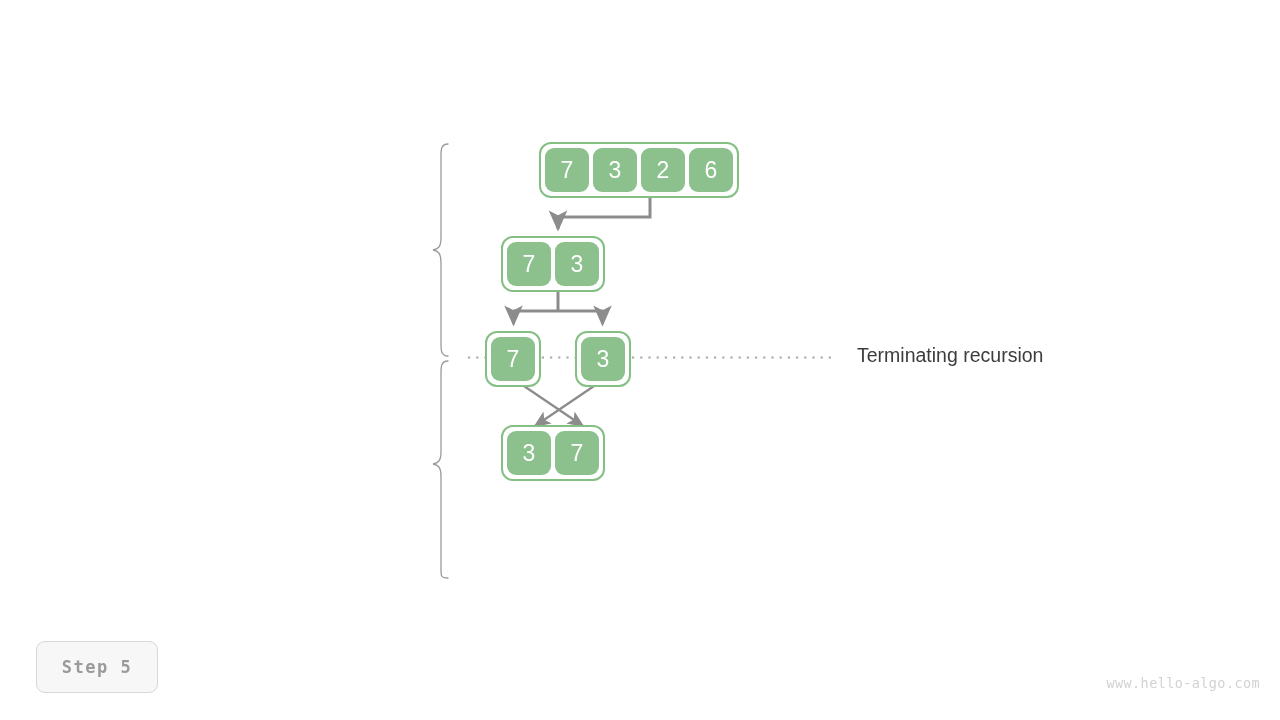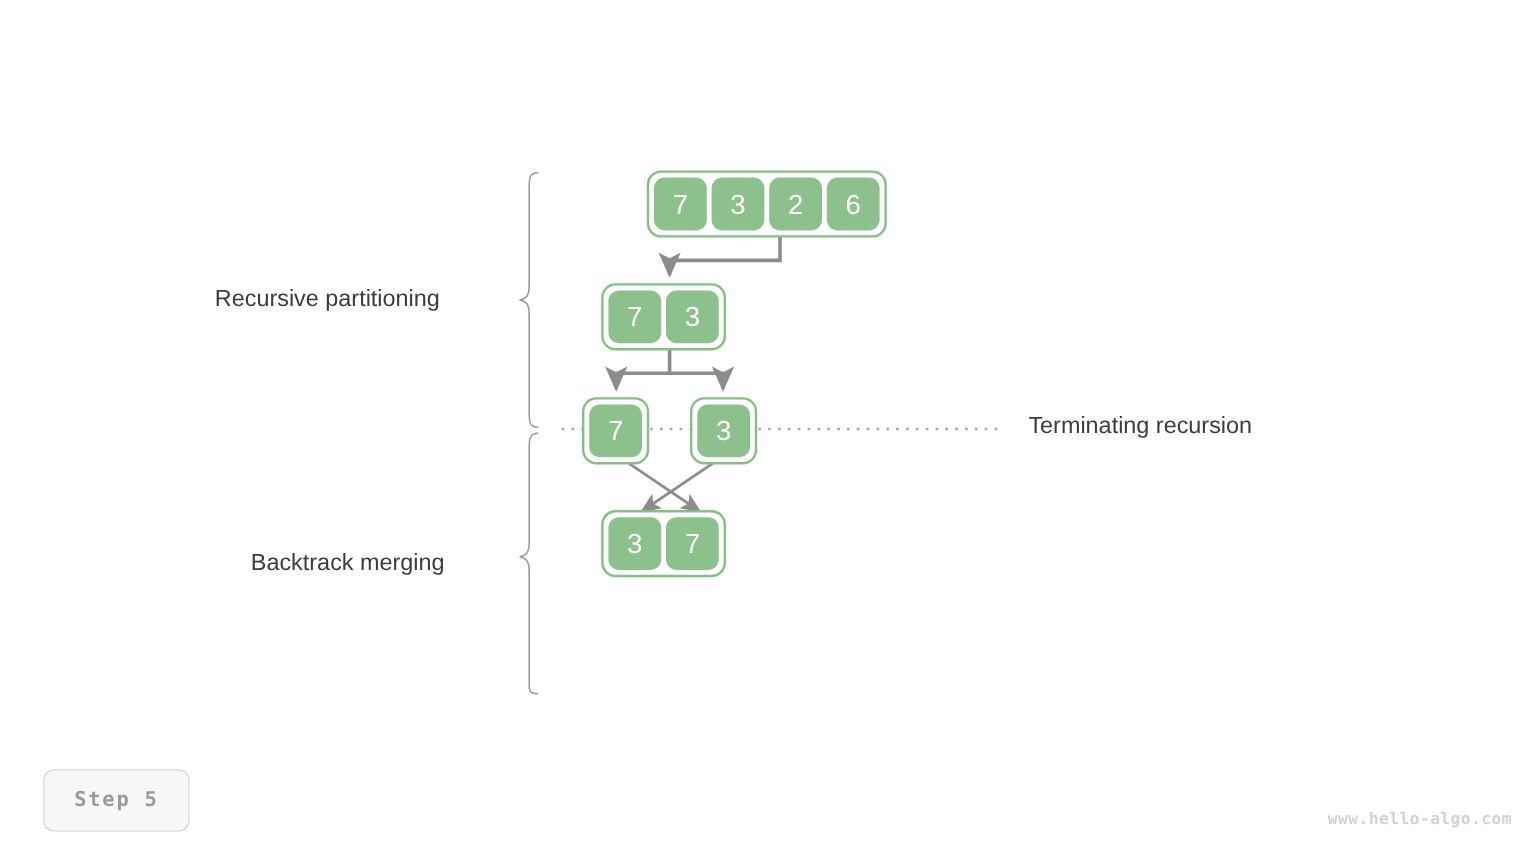--- a/index.html
+++ b/index.html
@@ -102,21 +102,20 @@
   
   #watermark {
     position: absolute;
     right: 20px;
     top: 675px;
     font-family: "DejaVu Sans Mono", monospace;
     font-size: 13.5px;
     color: #d2d2d2;
     letter-spacing: 0.4px;
     white-space: nowrap;
-    font-weight: bold;
   }
 </style>
 </head>
 <body>
 
 <div id="stage">
 
   <svg id="diagram" viewBox="0 0 1280 720" xmlns="http://www.w3.org/2000/svg">
     <defs>
       <marker id="ah" markerWidth="10" markerHeight="10" refX="6.2" refY="3.4" orient="auto" markerUnits="strokeWidth">
@@ -186,23 +185,21 @@
 
   <div class="array" id="arr-s3">
     <div class="cell">3</div>
   </div>
 
   <div class="array" id="arr-merged">
     <div class="cell">3</div>
     <div class="cell">7</div>
   </div>
 
-  <div class="side-label" id="label-recursive">Recursive partitioning</div>
-
-  <div class="side-label" id="label-backtrack">Backtrack merging</div>
+
 
   <div class="side-label" id="label-terminating">Terminating recursion</div>
 
   <div id="step-badge">Step 5</div>
 
   <div id="watermark">www.hello-algo.com</div>
 
 </div>
 
 </body></html>

